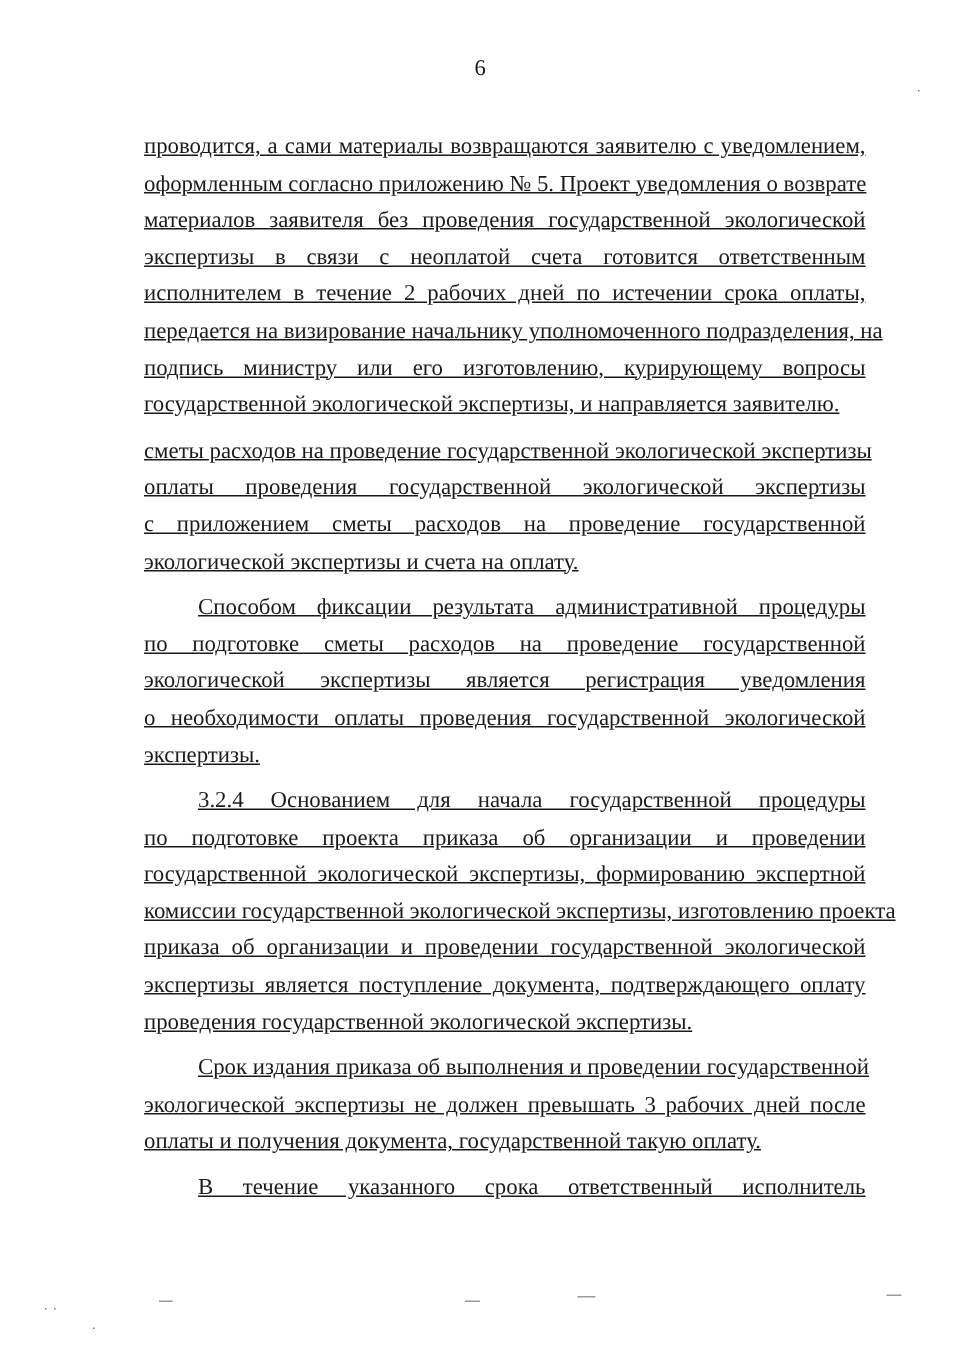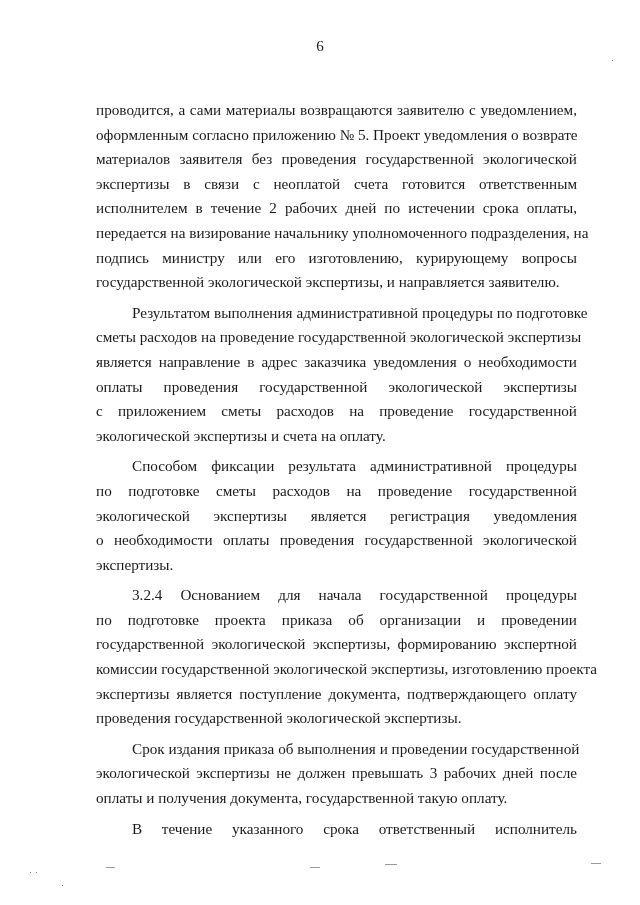--- a/index.html
+++ b/index.html
@@ -8,22 +8,22 @@
     position: absolute; left: 0; top: 0; width: 640px; height: 905px;
     background: #ffffff;
     font-family: "Liberation Serif", "DejaVu Serif", serif;
     color: #1a1a1a;
   }
   .page-number {
     position: absolute; top: 38px; left: 0; width: 640px;
     text-align: center; font-size: 15px;
   }
   .body-text {
-    position: absolute; left: 96px; top: 98px; width: 481px;
-    font-size: 15.2px; line-height: 24.6px;
+    position: absolute; left: 96px; top: 86px; width: 481px;
+    font-size: 15.2px; line-height: 24.6px; text-decoration: underline;
   }
   .para { margin: 0 0 6px 0; text-align: justify; }
   .para .line { display: block; text-align: justify; text-align-last: justify; white-space: nowrap; }
   .para .line.last { text-align-last: left; }
   .para .line.indent { padding-left: 36px; }
   .artifact {
     position: absolute; height: 1px; background: #9a9a9a;
   }
   .dot { position: absolute; width: 1px; height: 1px; background: #777; }
 </style>
@@ -39,41 +39,40 @@
       <span class="line">оформленным согласно приложению № 5. Проект уведомления о возврате</span>
       <span class="line">материалов заявителя без проведения государственной экологической</span>
       <span class="line">экспертизы в связи с неоплатой счета готовится ответственным</span>
       <span class="line">исполнителем в течение 2 рабочих дней по истечении срока оплаты,</span>
       <span class="line">передается на визирование начальнику уполномоченного подразделения, на</span>
       <span class="line">подпись министру или его изготовлению, курирующему вопросы</span>
       <span class="line last">государственной экологической экспертизы, и направляется заявителю.</span>
     </p>
 
     <p class="para">
-      <span class="line indent">Результатом выполнения административной процедуры по подготовке</span>
       <span class="line">сметы расходов на проведение государственной экологической экспертизы</span>
-      <span class="line">является направление в адрес заказчика уведомления о необходимости</span>
       <span class="line">оплаты проведения государственной экологической экспертизы</span>
       <span class="line">с приложением сметы расходов на проведение государственной</span>
       <span class="line last">экологической экспертизы и счета на оплату.</span>
     </p>
 
     <p class="para">
       <span class="line indent">Способом фиксации результата административной процедуры</span>
       <span class="line">по подготовке сметы расходов на проведение государственной</span>
       <span class="line">экологической экспертизы является регистрация уведомления</span>
       <span class="line">о необходимости оплаты проведения государственной экологической</span>
       <span class="line last">экспертизы.</span>
     </p>
 
     <p class="para">
       <span class="line indent">3.2.4 Основанием для начала государственной процедуры</span>
       <span class="line">по подготовке проекта приказа об организации и проведении</span>
       <span class="line">государственной экологической экспертизы, формированию экспертной</span>
       <span class="line">комиссии государственной экологической экспертизы, изготовлению проекта</span>
+      <span class="line">приказа об организации и проведении государственной экологической</span>
       <span class="line">экспертизы является поступление документа, подтверждающего оплату</span>
       <span class="line last">проведения государственной экологической экспертизы.</span>
     </p>
 
     <p class="para">
       <span class="line indent">Срок издания приказа об выполнения и проведении государственной</span>
       <span class="line">экологической экспертизы не должен превышать 3 рабочих дней после</span>
       <span class="line last">оплаты и получения документа, государственной такую оплату.</span>
     </p>
 

